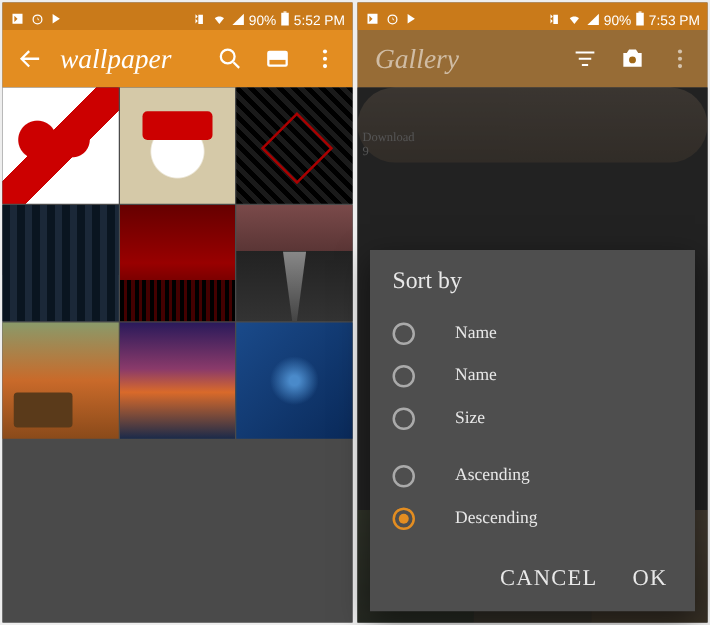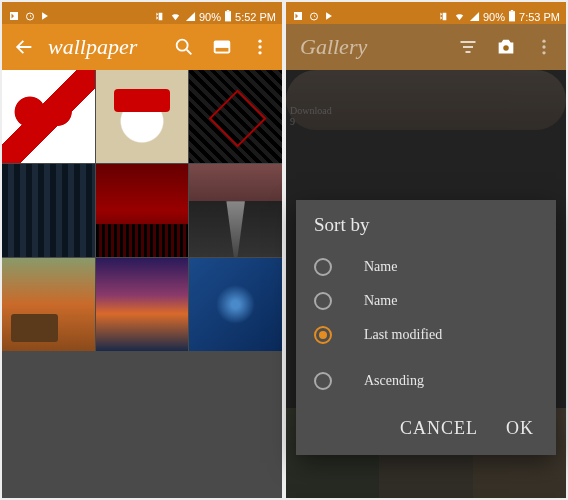--- a/index.html
+++ b/index.html
@@ -222,29 +222,33 @@
 
         <div class="radio-row">
           <span class="radio"></span>
           <span>Name</span>
         </div>
         <div class="radio-row">
           <span class="radio"></span>
           <span>Name</span>
         </div>
         <div class="radio-row">
+          <span class="radio"></span>
+          <span>Size</span>
+        </div>
+
+        <div class="radio-divider"></div>
+
+        <div class="radio-row">
+          <span class="radio"></span>
+          <span>Ascending</span>
+        </div>
+        <div class="radio-row">
           <span class="radio selected"></span>
-          <span>Last modified</span>
-        </div>
-
-        <div class="radio-divider"></div>
-
-        <div class="radio-row">
-          <span class="radio"></span>
-          <span>Ascending</span>
+          <span>Descending</span>
         </div>
 
         <div class="dialog-actions">
           <span class="dialog-btn">CANCEL</span>
           <span class="dialog-btn">OK</span>
         </div>
       </div>
     </div>
   </div>
 

